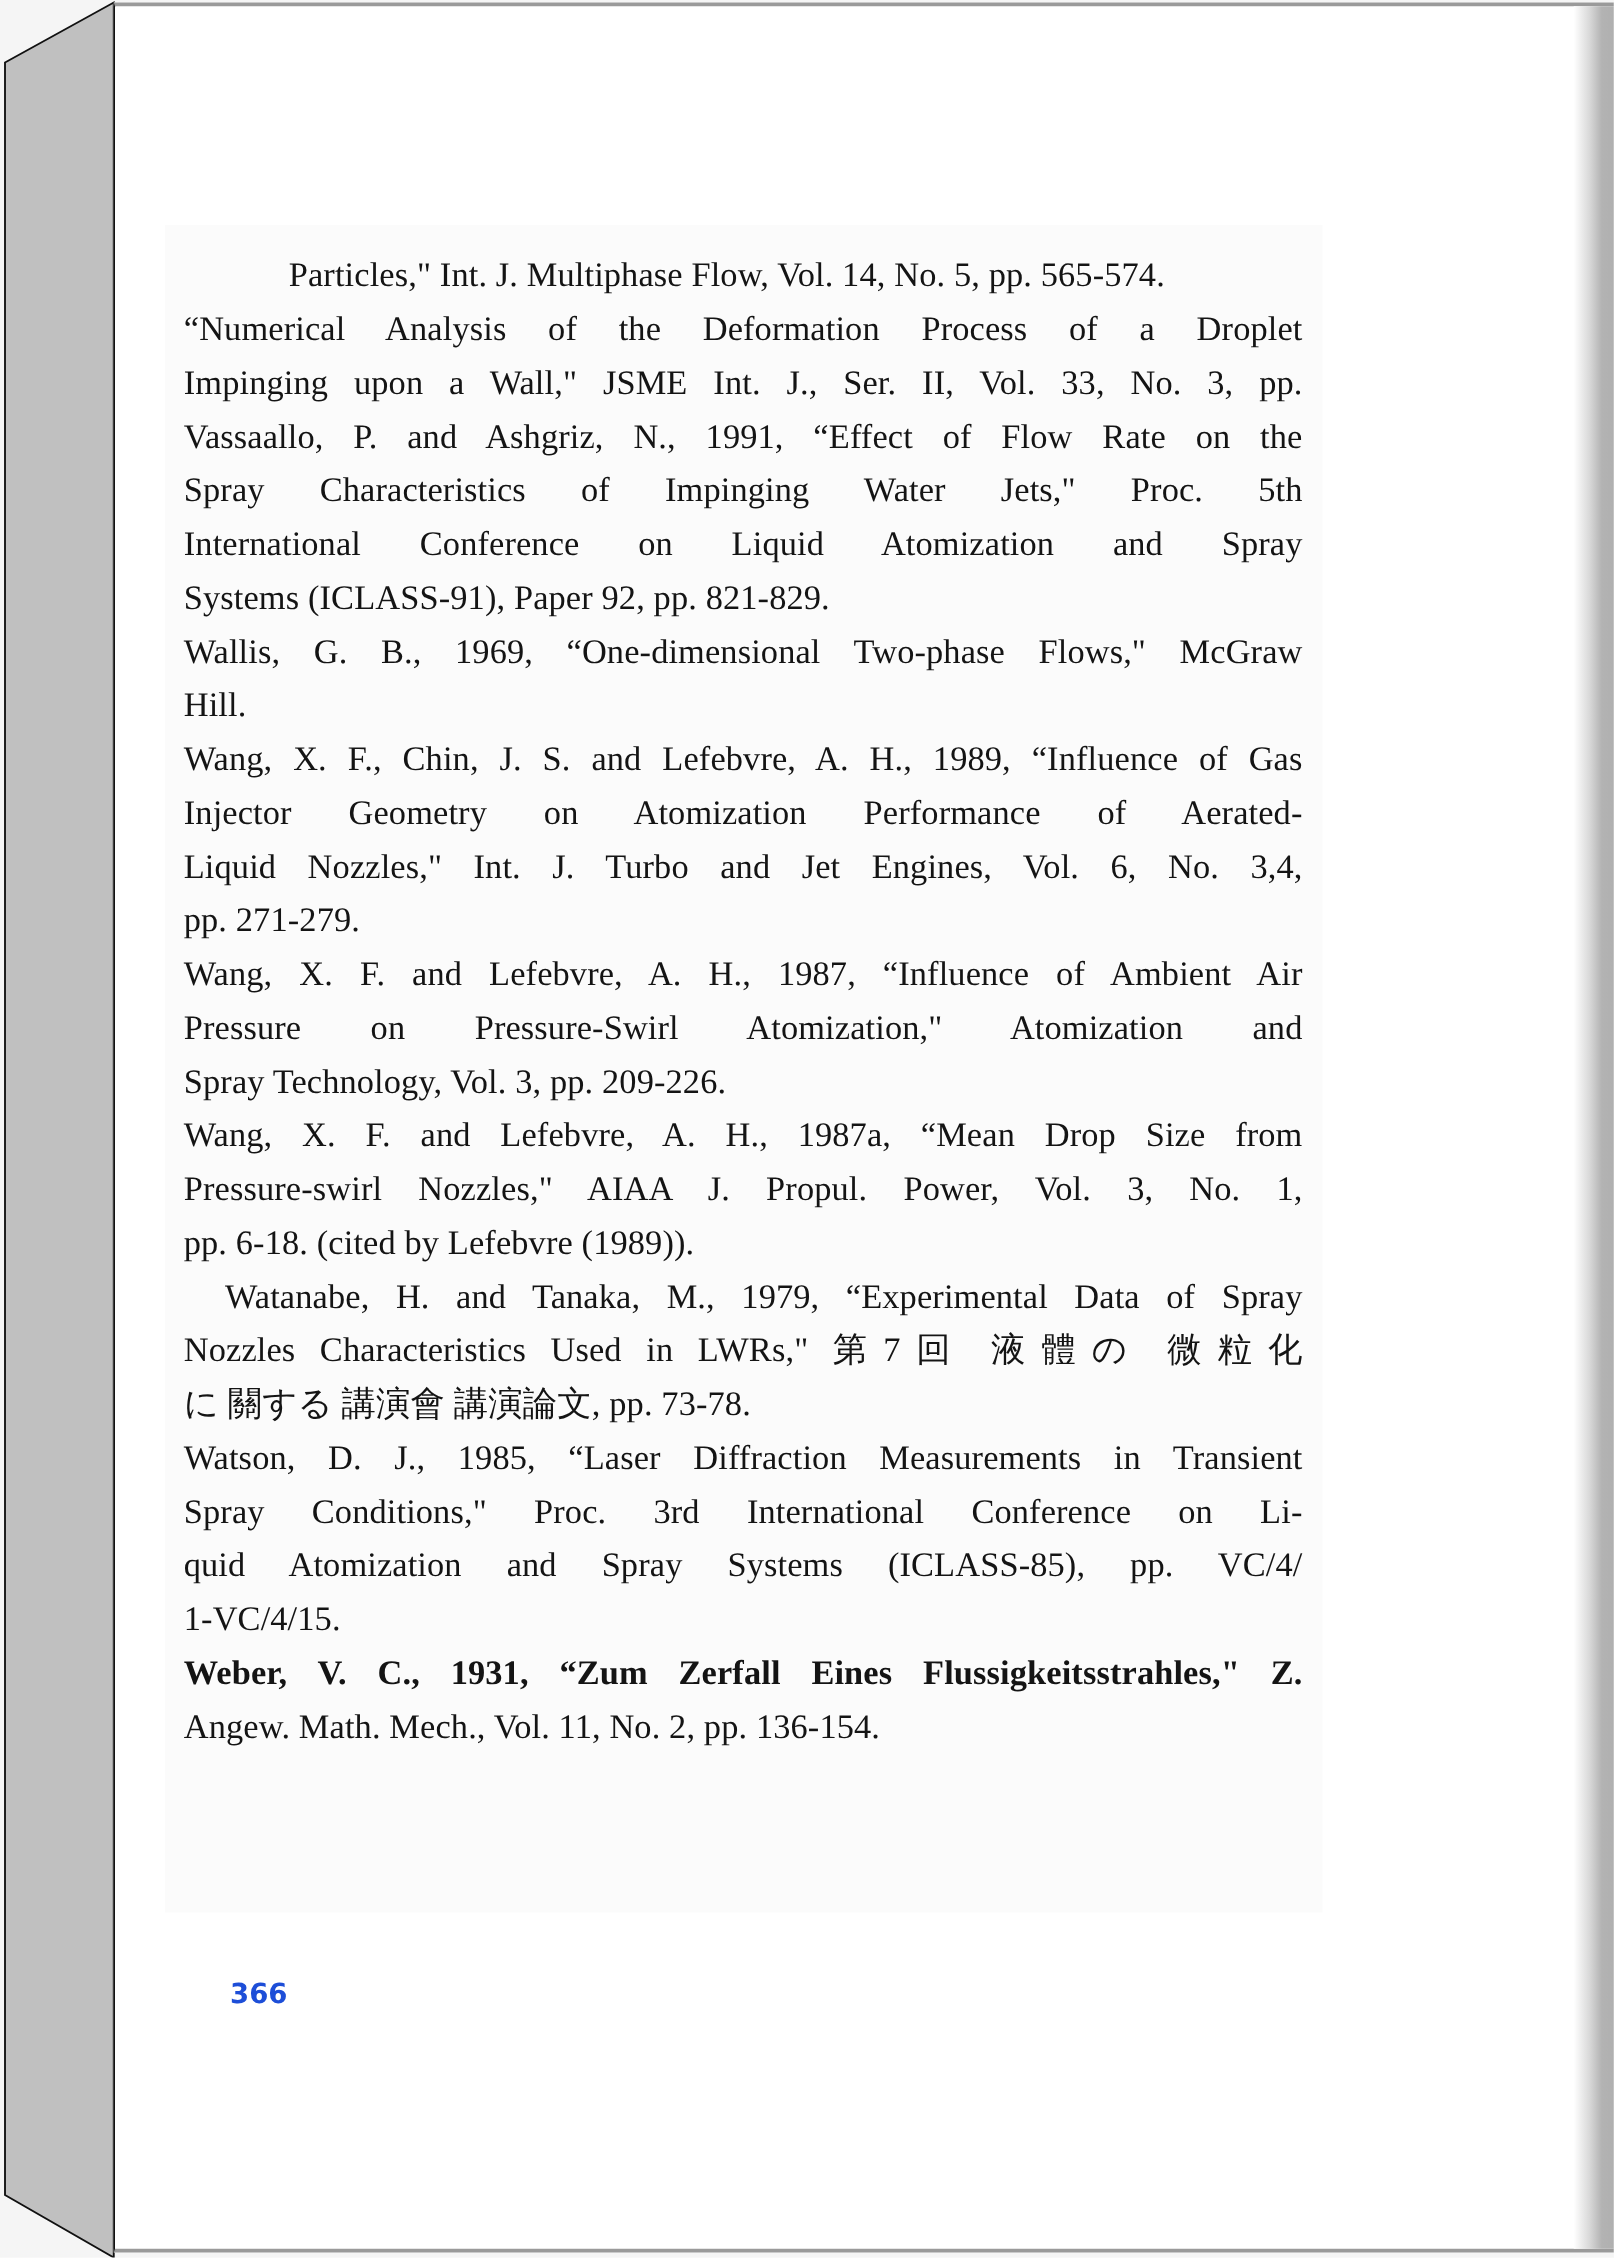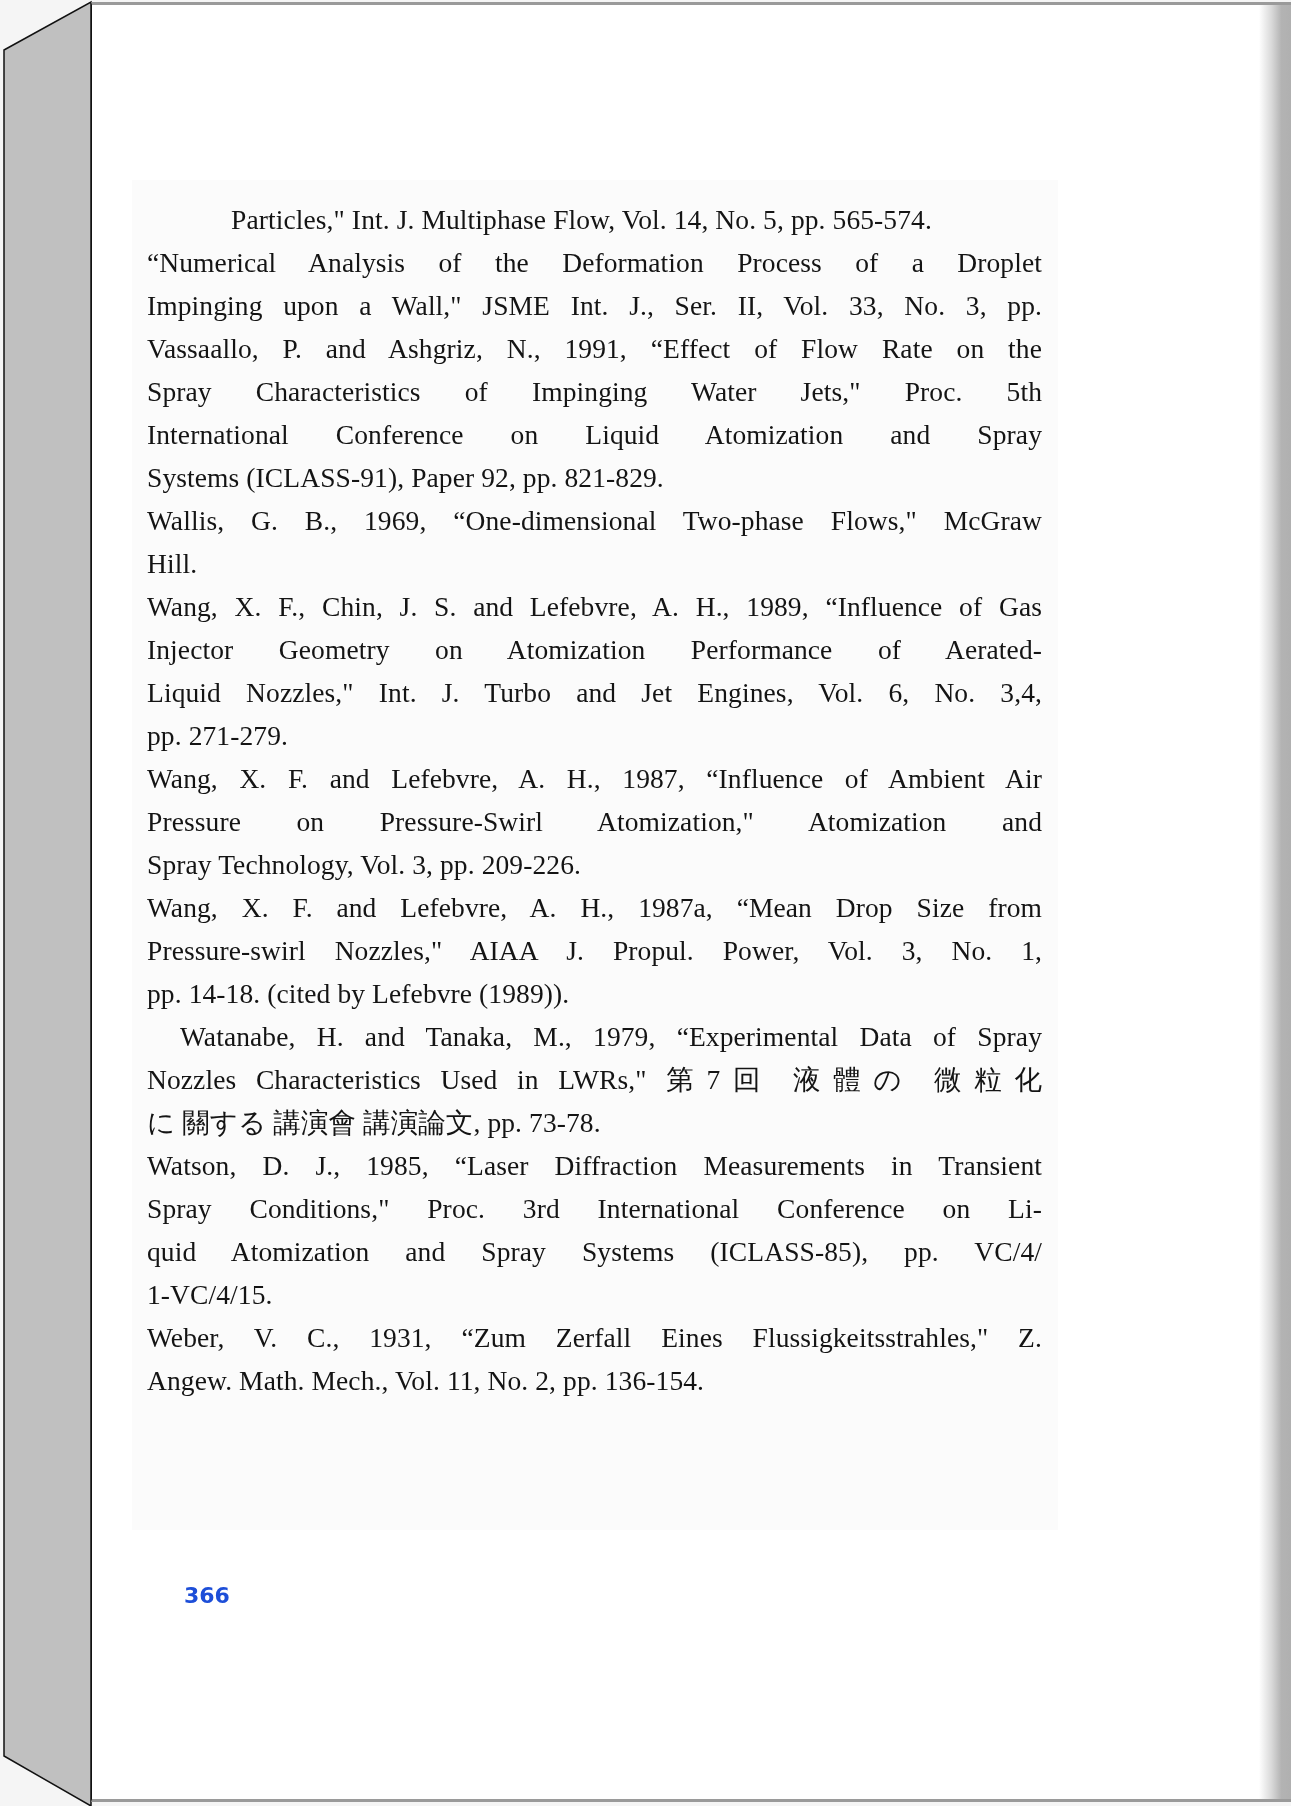--- a/index.html
+++ b/index.html
@@ -81,32 +81,32 @@
       <span class="line">pp. 271-279.</span>
     </div>
     <div class="ref">
       <span class="line" style="text-align-last: justify;">Wang, X. F. and Lefebvre, A. H., 1987, “Influence of Ambient Air</span>
       <span class="line" style="text-align-last: justify;">Pressure on Pressure-Swirl Atomization," Atomization and</span>
       <span class="line">Spray Technology, Vol. 3, pp. 209-226.</span>
     </div>
     <div class="ref">
       <span class="line" style="text-align-last: justify;">Wang, X. F. and Lefebvre, A. H.,  1987a, “Mean Drop Size from</span>
       <span class="line" style="text-align-last: justify;">Pressure-swirl Nozzles," AIAA J. Propul. Power, Vol. 3, No. 1,</span>
-      <span class="line">pp. 14-18. (cited by Lefebvre (1989)).</span>
+      <span class="line">pp. 6-18. (cited by Lefebvre (1989)).</span>
     </div>
     <div class="ref">
       <span class="line" style="text-align-last: justify; padding-left: 33px;">Watanabe, H. and Tanaka, M.,  1979, “Experimental Data of Spray</span>
       <span class="line" style="text-align-last: justify;">Nozzles Characteristics Used in LWRs," 第7回  液體の  微粒化</span>
       <span class="line">に 關する 講演會 講演論文, pp. 73-78.</span>
     </div>
     <div class="ref">
       <span class="line" style="text-align-last: justify;">Watson, D. J., 1985, “Laser Diffraction Measurements in Transient</span>
       <span class="line" style="text-align-last: justify;">Spray Conditions," Proc. 3rd International Conference on Li-</span>
       <span class="line" style="text-align-last: justify;">quid Atomization and Spray Systems (ICLASS-85), pp. VC/4/</span>
       <span class="line">1-VC/4/15.</span>
     </div>
     <div class="ref">
-      <span class="line" style="text-align-last: justify;">Weber, V. C., 1931, “Zum Zerfall Eines Flussigkeitsstrahles," Z.</span>
+      <span class="line" style="text-align-last: justify; font-weight: bold;">Weber, V. C., 1931, “Zum Zerfall Eines Flussigkeitsstrahles," Z.</span>
       <span class="line">Angew. Math. Mech.,  Vol. 11, No. 2, pp. 136-154.</span>
     </div>
   </div>
 
 <div class="page-num">366</div>
 
 </body></html>

